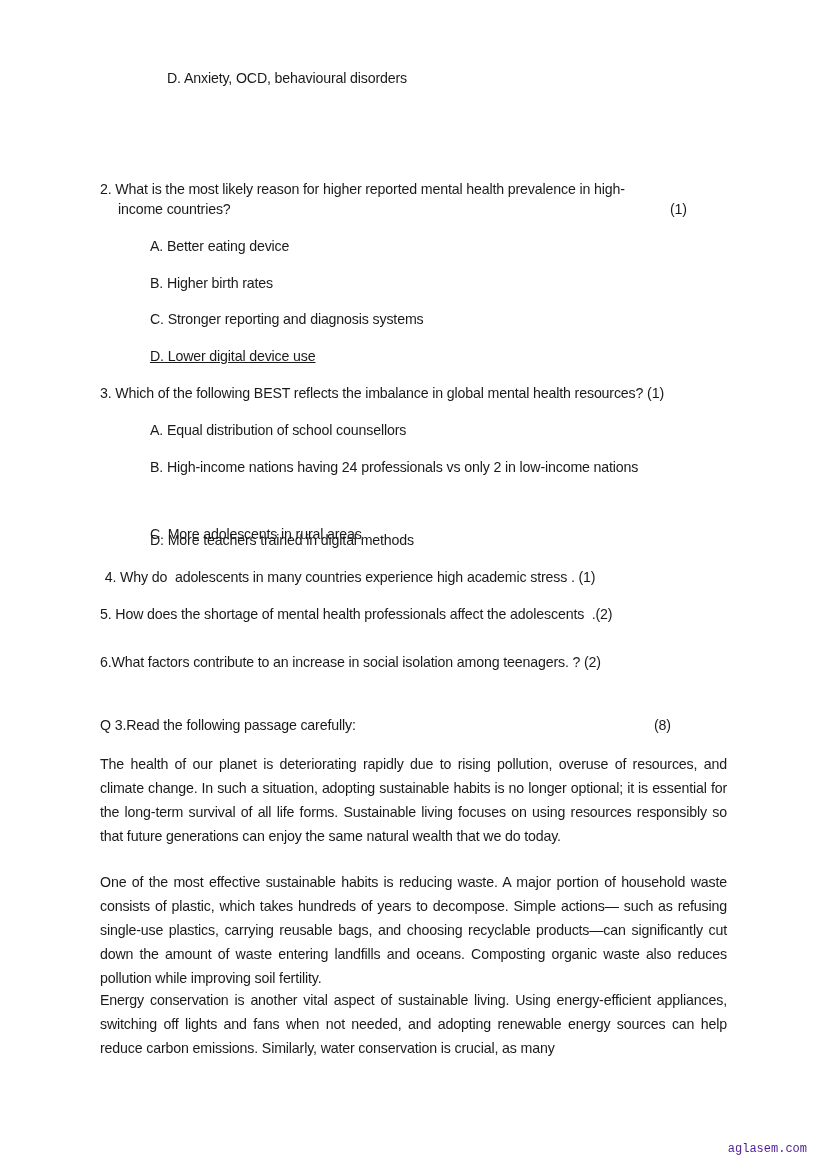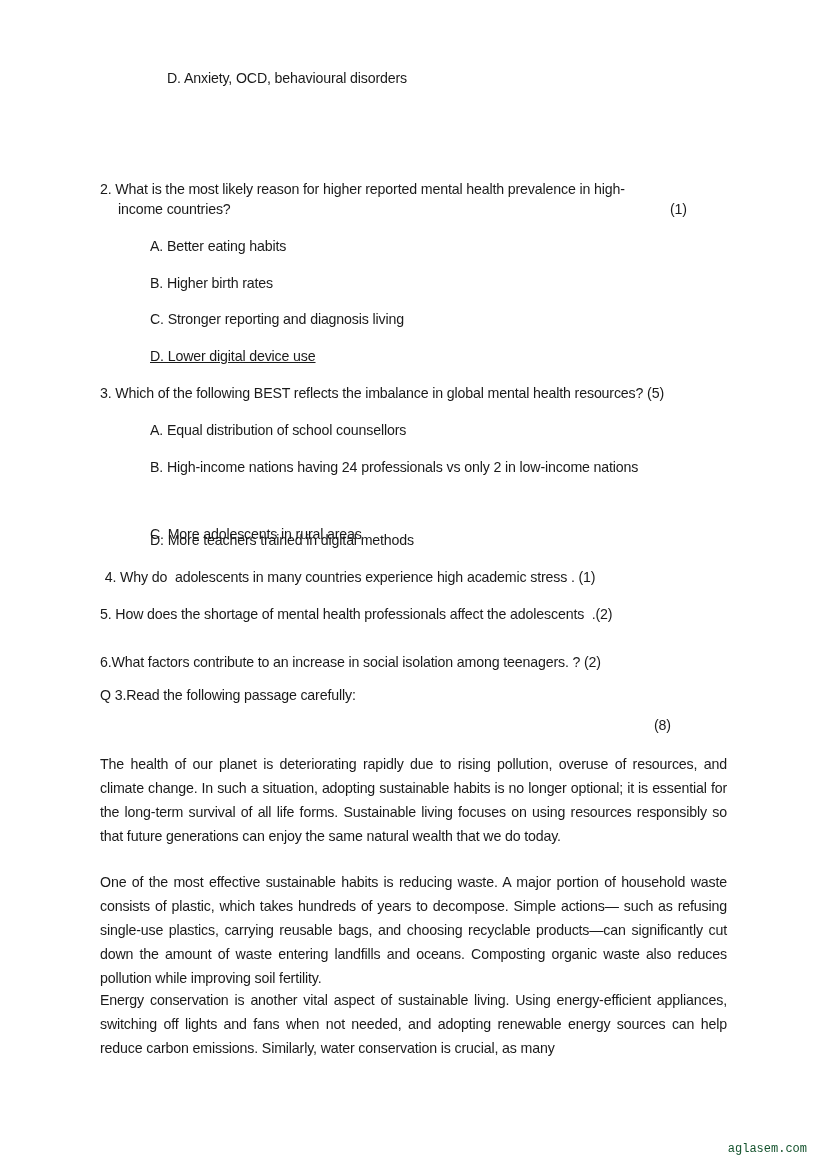--- a/index.html
+++ b/index.html
@@ -36,48 +36,48 @@
       line-height: 24px;
       text-align: justify;
       text-align-last: left;
     }
     .footer {
       position: absolute;
       right: 20px;
       top: 1142px;
       font-family: "Liberation Mono", monospace;
       font-size: 12px;
-      color: #14532d;
+      color: #4c1d95;
       letter-spacing: 0;
     }
   </style>
 </head>
 <body>
 
 <div class="line" style="left:145px; top:70px;margin-left:22px;">D. Anxiety, OCD, behavioural disorders</div>
 
 <div class="line q-text" style="top:181px;">2. What is the most likely reason for higher reported mental health prevalence in high-</div>
 <div class="line" style="left:118px; top:201px;">income countries?</div>
 <div class="marks" style="left:670px; top:201px;">(1)</div>
 
-<div class="line opt" style="top:238px;">A. Better eating habits</div>
+<div class="line opt" style="top:238px;">A. Better eating device</div>
 <div class="line opt" style="top:275px;">B. Higher birth rates</div>
-<div class="line opt" style="top:311px;">C. Stronger reporting and diagnosis living</div>
+<div class="line opt" style="top:311px;">C. Stronger reporting and diagnosis systems</div>
 <div class="line opt" style="top:348px;text-decoration:underline;">D. Lower digital device use</div>
 
-<div class="line q-text" style="top:385px;">3. Which of the following BEST reflects the imbalance in global mental health resources? (5)</div>
+<div class="line q-text" style="top:385px;">3. Which of the following BEST reflects the imbalance in global mental health resources? (1)</div>
 <div class="line opt" style="top:422px;">A. Equal distribution of school counsellors</div>
 <div class="line opt" style="top:459px;">B. High-income nations having 24 professionals vs only 2 in low-income nations</div>
 <div class="line opt" style="top:526px;">C. More adolescents in rural areas</div>
 <div class="line opt" style="top:532px;text-align:right;">D. More teachers trained in digital methods</div>
 
 <div class="line" style="left:101px; top:569px; white-space:pre;"> 4. Why do  adolescents in many countries experience high academic stress . (1)</div>
 <div class="line q-text" style="top:606px; white-space:pre;">5. How does the shortage of mental health professionals affect the adolescents  .(2)</div>
 <div class="line q-text" style="top:654px;">6.What factors contribute to an increase in social isolation among teenagers. ? (2)</div>
 
-<div class="line q-text" style="top:687px;text-align:center;">Q 3.Read the following passage carefully:</div>
+<div class="line q-text" style="top:717px;text-align:center;">Q 3.Read the following passage carefully:</div>
 <div class="marks" style="left:654px; top:717px;">(8)</div>
 
 <div class="para" style="top:752px;">The health of our planet is deteriorating rapidly due to rising pollution, overuse of resources, and climate change. In such a situation, adopting sustainable habits is no longer optional; it is essential for the long-term survival of all life forms. Sustainable living focuses on using resources responsibly so that future generations can enjoy the same natural wealth that we do today.</div>
 <div class="para" style="top:870px;">One of the most effective sustainable habits is reducing waste. A major portion of household waste consists of plastic, which takes hundreds of years to decompose. Simple actions— such as refusing single-use plastics, carrying reusable bags, and choosing recyclable products—can significantly cut down the amount of waste entering landfills and oceans. Composting organic waste also reduces pollution while improving soil fertility.</div>
 <div class="para" style="top:988px;">Energy conservation is another vital aspect of sustainable living. Using energy-efficient appliances, switching off lights and fans when not needed, and adopting renewable energy sources can help reduce carbon emissions. Similarly, water conservation is crucial, as many</div>
 
 <div class="footer">aglasem.com</div>
 
 </body></html>

